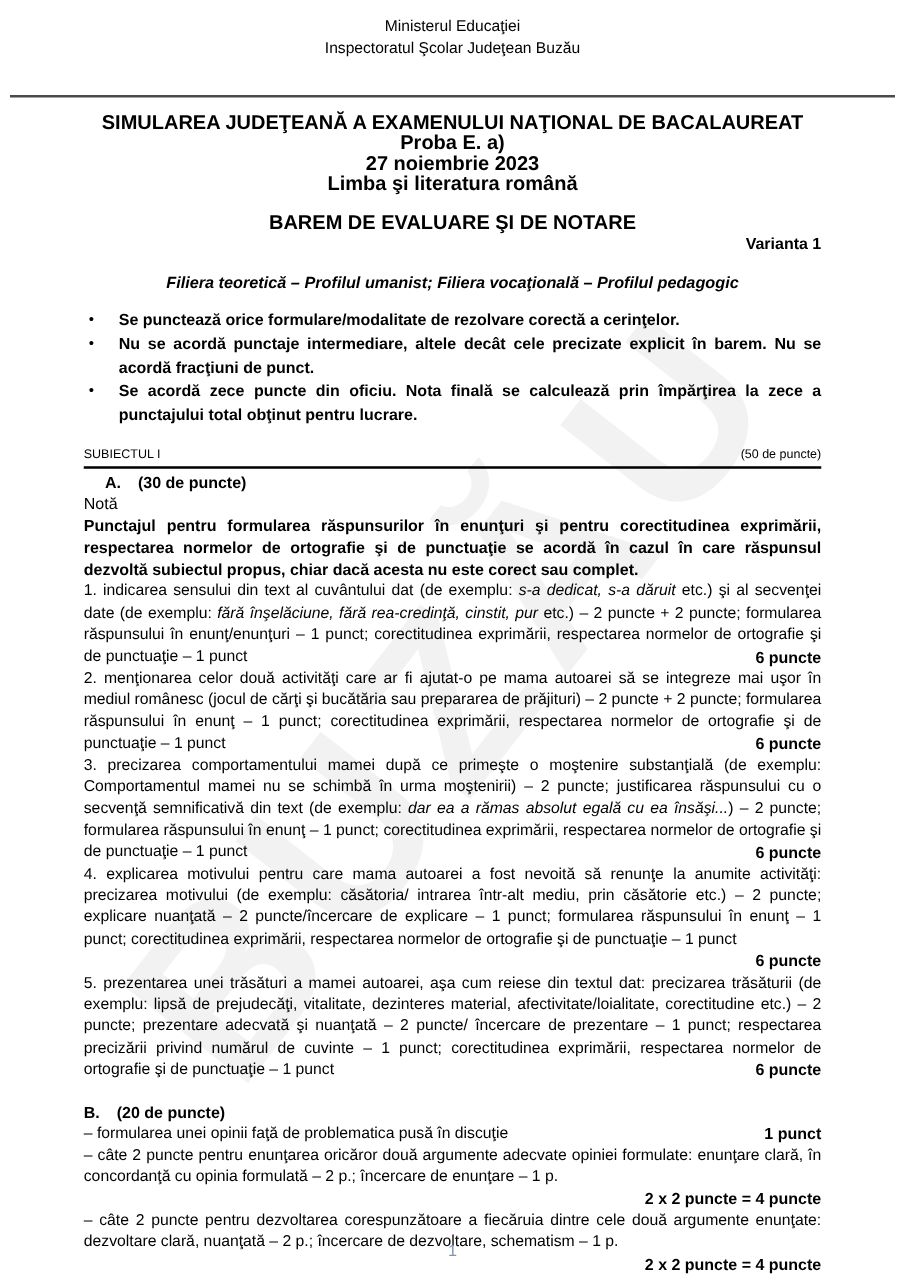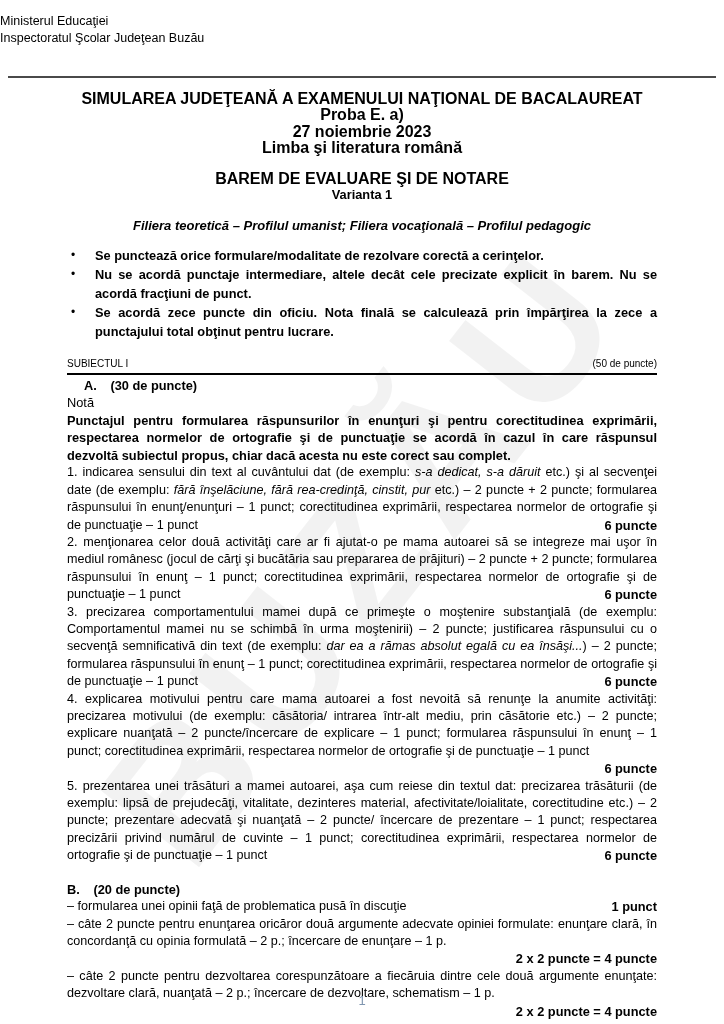--- a/index.html
+++ b/index.html
@@ -4,26 +4,26 @@
 <style>
   html,body { margin:0; padding:0; background:#ffffff; }
   .page {
     position:relative;
     width:724px; height:1024px;
     background:#ffffff;
     font-family:"Liberation Sans","DejaVu Sans",sans-serif;
     color:#000;
     overflow:hidden;
   }
-  .org-header { text-align:left; padding-top:13px; font-size:12.5px; line-height:17.4px; }
+  .org-header { text-align:center; padding-top:13px; font-size:12.5px; line-height:17.4px; }
   .divider { border-top:2px solid #4a4a4a; margin:28px 8px 0 8px; height:0; }
   .content { margin:0 67px; width:590px; }
   .title-block { margin-top:13px; text-align:center; font-weight:bold; font-size:16px; line-height:16.5px; }
   .title-gap { height:14px; }
-  .variant { text-align:center; font-weight:bold; font-size:12.8px; line-height:16.5px; }
+  .variant { text-align:right; font-weight:bold; font-size:12.8px; line-height:16.5px; }
   .filiera { margin-top:14px; text-align:center; font-weight:bold; font-style:italic; font-size:13px; }
   .bullets { margin-top:13px; }
   .bullet { position:relative; padding-left:28px; text-align:justify; font-weight:bold; font-size:12.8px; line-height:19px; }
   .bullet .mark { position:absolute; left:4px; top:0; font-weight:normal; font-size:12px; }
   .subject-row { display:flex; justify-content:space-between; margin-top:14px; border-bottom:2px solid #000;
                  font-weight:normal; font-size:10px; line-height:17px; padding-bottom:1px; }
   .section-a { font-weight:bold; font-size:12.8px; line-height:17.5px; padding-left:17px; margin-top:2px; }
   .section-a .lbl { margin-right:10px; }
   .nota-title { font-weight:normal; font-size:12.8px; line-height:17.5px; }
   .nota-body { font-weight:bold; font-size:12.8px; line-height:17.5px; text-align:justify; }

